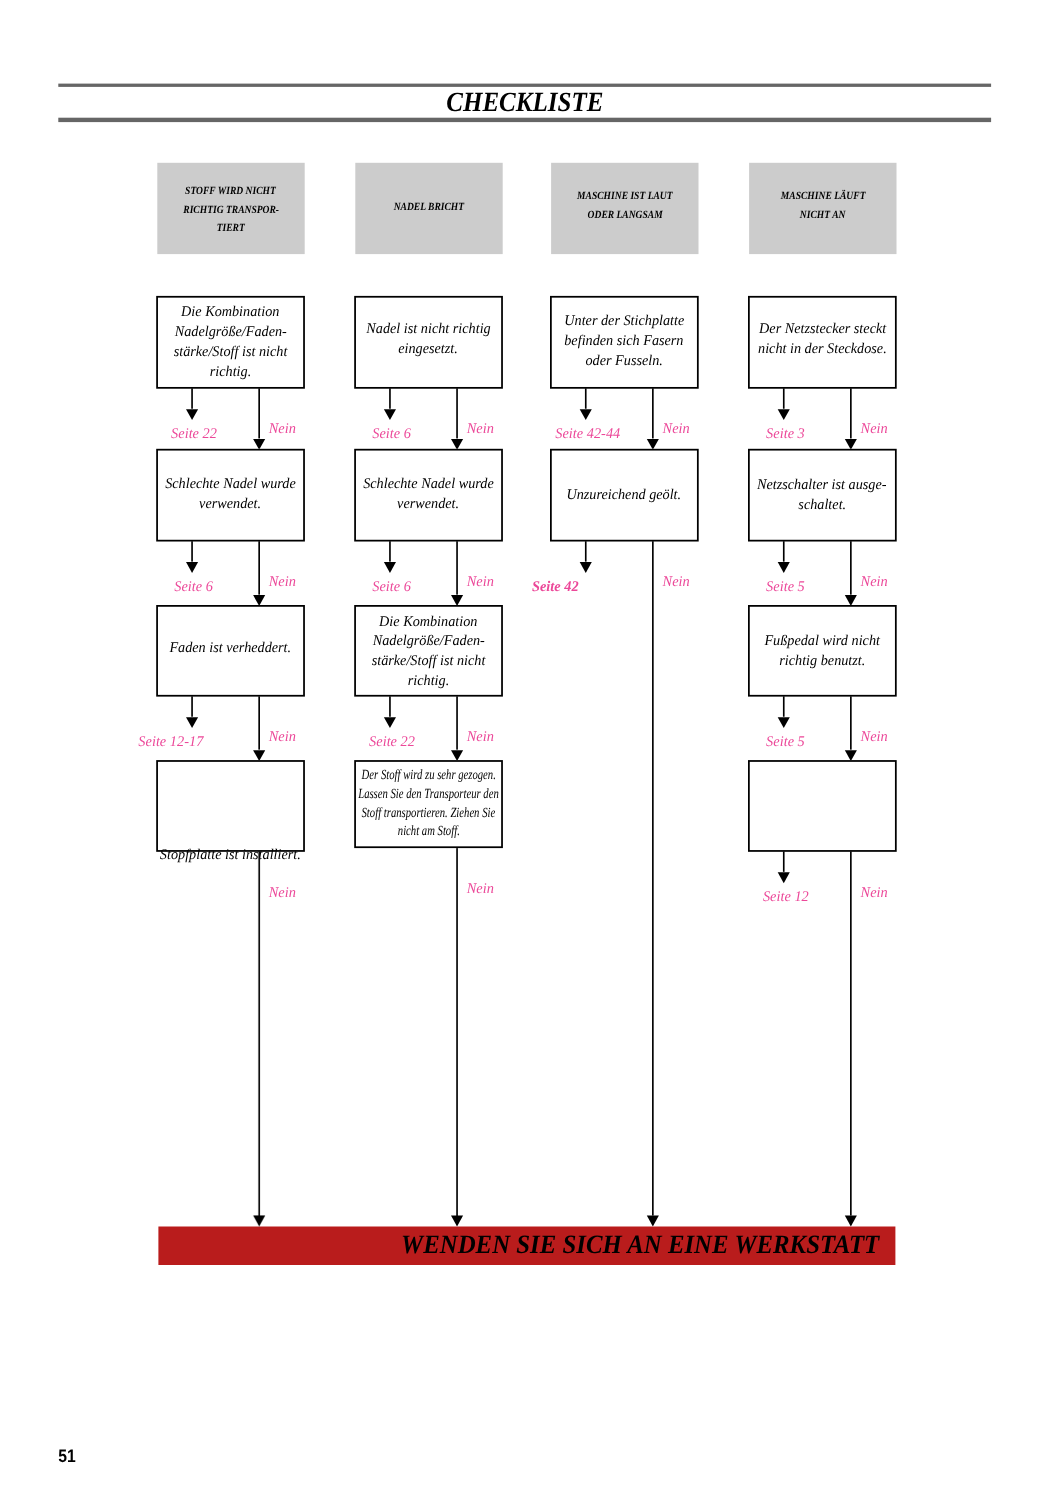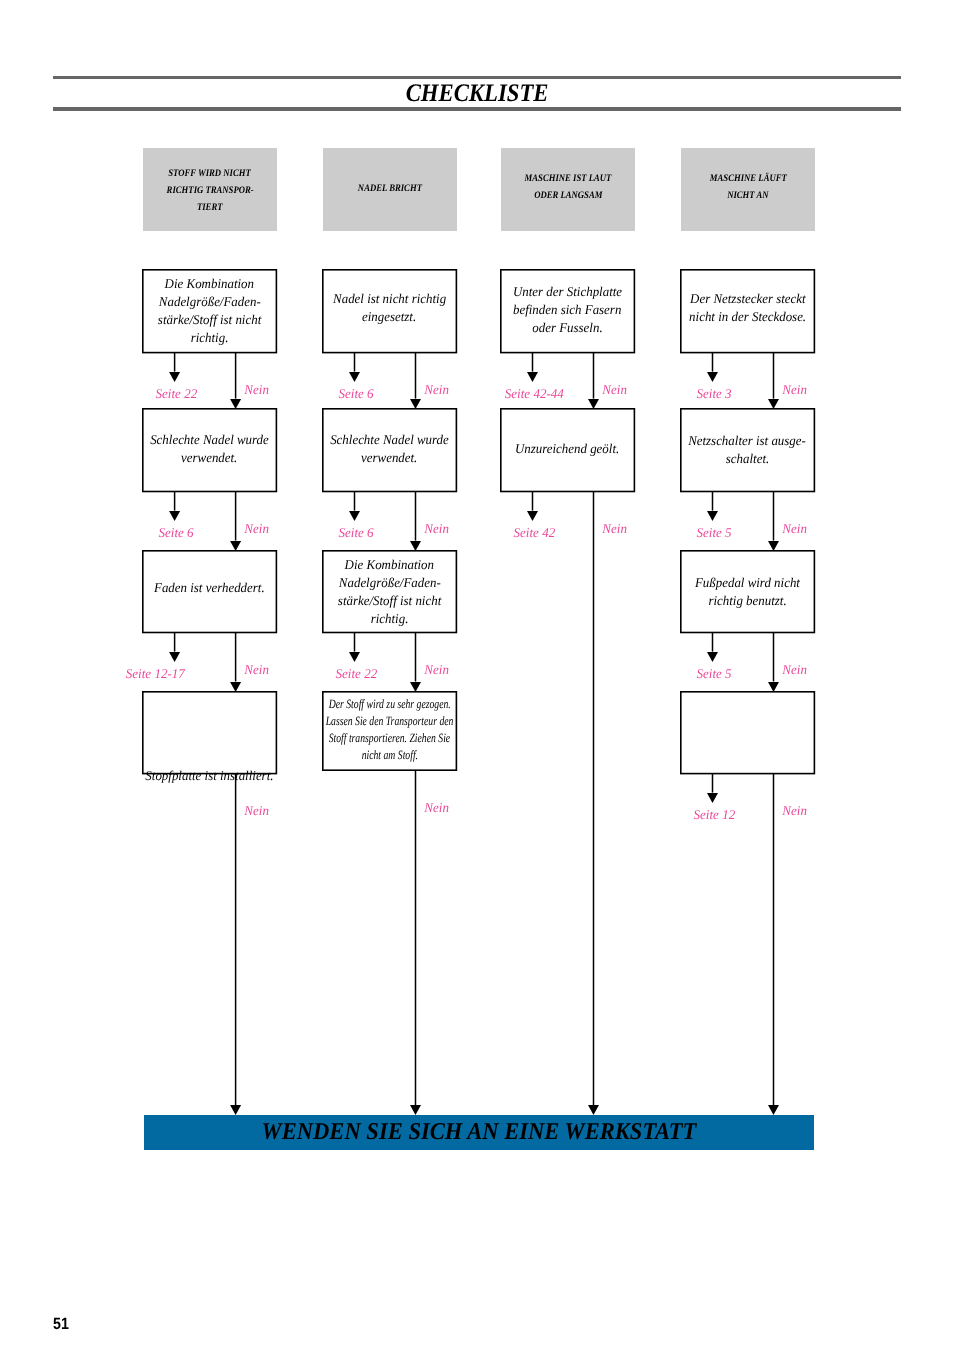--- a/index.html
+++ b/index.html
@@ -29,22 +29,22 @@
      font-style:italic;font-size:13.4px;line-height:18.05px;text-align:center;color:#000;}
   .node.small .t{font-size:12.7px;line-height:17.3px;}
   .node .t i{transform:scaleX(.965) translateZ(0);}
   .node.small .t i{transform:scaleX(.765) translateZ(0);}
 
   .vline{position:absolute;overflow:visible;}
   .ahead{position:absolute;overflow:visible;}
   .lbl{position:absolute;font-style:italic;font-size:13.4px;line-height:13.4px;color:#ec4899;
      white-space:nowrap;}
 
-  #footer-banner{position:absolute;left:144.2px;top:1099px;width:669.7px;height:34.7px;background:#0369a1;
-     display:flex;align-items:center;justify-content:center;}
+  #footer-banner{position:absolute;left:144.2px;top:1099px;width:669.7px;height:34.7px;background:#b91c1c;
+     display:flex;align-items:center;justify-content:flex-end;}
   #footer-banner .t{font-weight:bold;font-style:italic;font-size:24.1px;line-height:24.1px;color:#000;
      display:inline-block;transform:scaleX(.937) translateZ(0);white-space:nowrap;}
   #page-number{position:absolute;left:53.3px;top:1300.4px;font-family:"Liberation Sans",sans-serif;
      font-weight:bold;font-size:16.4px;line-height:16.4px;color:#000;
      display:inline-block;transform:scaleX(.87) translateZ(0);transform-origin:left top;}
 </style>
 </head>
 <body>
 
 <div class="page">
@@ -232,21 +232,21 @@
           <rect x="0.8" y="0.8" width="133.6" height="82.7" fill="none" stroke="#000" stroke-width="1.6"></rect>
         </svg>
         <div class="t" style="transform: translateY(calc(-50% - 0.5px));"><i>Unzureichend geölt.</i></div>
       </div>
       <svg class="vline" width="8" height="18.600000000000023" viewBox="0 0 8 18.600000000000023" style="left: 529px; top: 476px;">
         <rect x="2.75" y="0" width="1.5" height="18.600000000000023" fill="#000"></rect>
       </svg>
       <svg class="ahead" width="13" height="9.9" viewBox="0 0 13 9.9" style="left: 526px; top: 494.6px;">
         <path d="M1 0 h11 L6.5 9.9 Z" fill="#000"></path>
       </svg>
-      <div class="lbl" style="left: 483.2px; top: 509.5px; width: 102px; text-align: center;"><i>Seite 42</i></div>
+      <div class="lbl" style="left: 483.2px; top: 509.5px; width: 102px; text-align: left; font-weight: bold;"><i>Seite 42</i></div>
       <svg class="vline" width="8" height="613.0999999999999" viewBox="0 0 8 613.0999999999999" style="left: 590px; top: 476px;">
         <rect x="2.75" y="0" width="1.5" height="613.0999999999999" fill="#000"></rect>
       </svg>
       <svg class="ahead" width="13" height="9.9" viewBox="0 0 13 9.9" style="left: 587px; top: 1089.1px;">
         <path d="M1 0 h11 L6.5 9.9 Z" fill="#000"></path>
       </svg>
       <div class="lbl" style="left: 602px; top: 506.2px;"><i>Nein</i></div>
       <div class="header-box" style="left: 680.9px; top: 132px;">
         <div class="t" style="transform: translateY(calc(-50% - 1.2px));"><i>MASCHINE LÄUFT</i><br><i>NICHT AN</i></div>
       </div>

